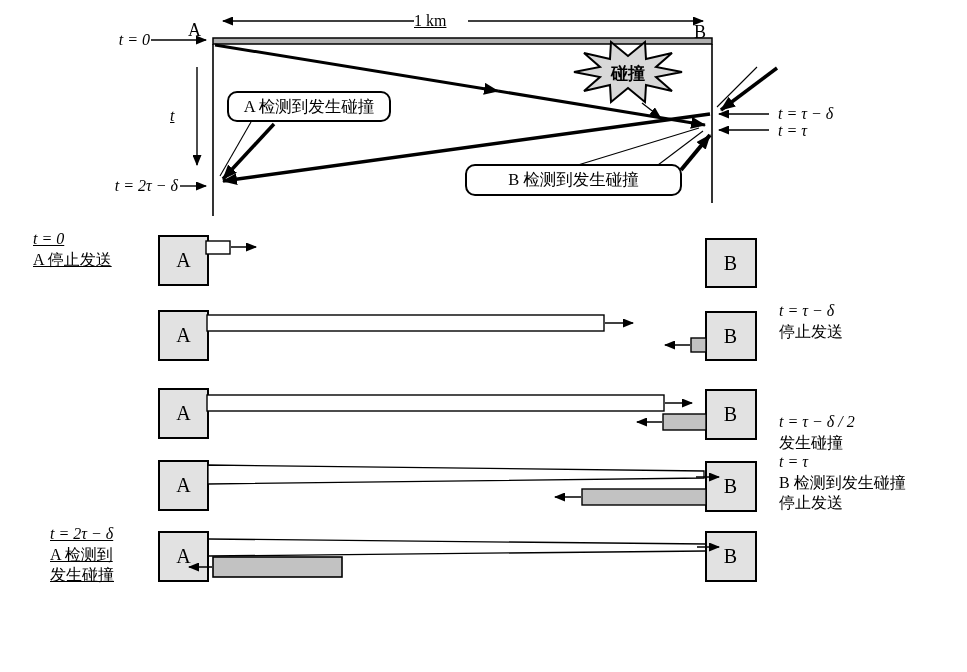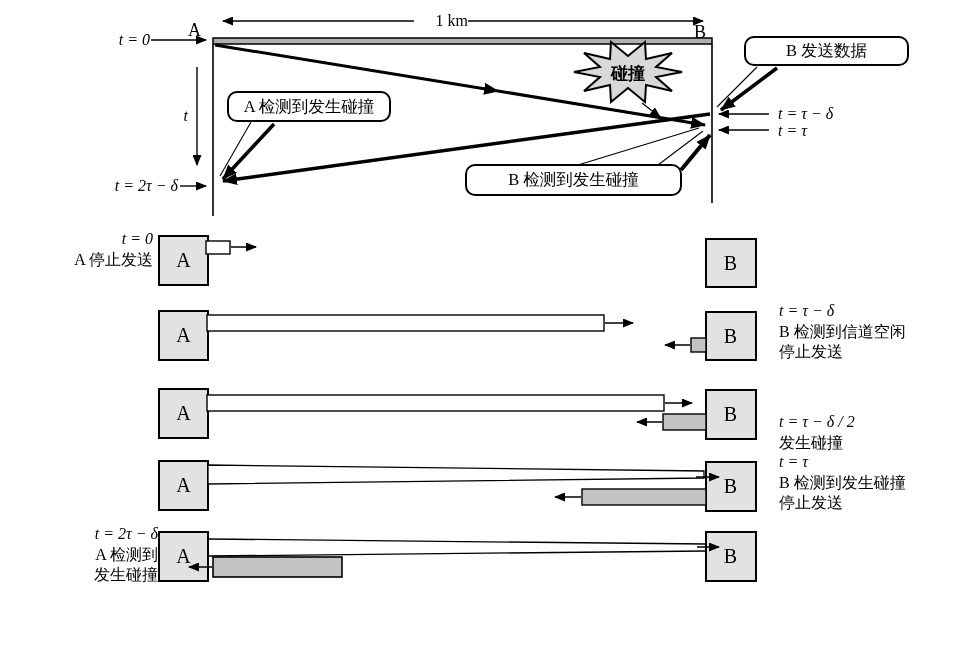--- a/index.html
+++ b/index.html
@@ -1,21 +1,21 @@
 <!DOCTYPE html>
 <html><head>
 <meta charset="utf-8">
 <style>
   html,body{margin:0;padding:0;background:#fff;}
   .page{position:relative;width:967px;height:672px;background:#ffffff;overflow:hidden;
         font-family:"Liberation Serif","DejaVu Serif",serif;color:#000;}
   svg{position:absolute;left:0;top:0;}
   .txt{position:absolute;font-size:16px;line-height:19px;white-space:nowrap;}
   .math{font-style:italic;}
-  .center{text-align:right;}
+  .center{text-align:left;text-decoration:underline;}
   .right{text-align:right;}
   .callout{position:absolute;background:#fff;border:2.2px solid #000;border-radius:10px;
            font-size:16.5px;display:flex;align-items:center;justify-content:center;
            white-space:nowrap;box-sizing:border-box;z-index:3;}
   .bletter{position:absolute;width:49px;height:48px;display:flex;align-items:center;
            justify-content:center;font-size:20px;z-index:2;}
   .rlabel{position:absolute;font-size:16px;line-height:20.5px;z-index:2;}
   .rlabel .l0{font-style:italic;}
   .caption{position:absolute;left:0;top:625px;width:967px;text-align:center;
            font-size:17.5px;z-index:2;}
@@ -114,41 +114,39 @@
   <div class="txt" style="left:694px;top:23px;width:20px;font-size:18px;">B</div>
   <div class="txt center" style="left:414px;top:11px;width:54px;background:#fff;">1 km</div>
   <div class="txt math right" style="left:96px;top:30px;width:54px;">t = 0</div>
   <div class="txt math center" style="left:170px;top:106px;width:18px;">t</div>
   <div class="txt math right" style="left:74px;top:176px;width:104px;">t = 2τ − δ</div>
   <div class="txt math" style="left:778px;top:104px;">t = τ − δ</div>
   <div class="txt math" style="left:778px;top:121px;">t = τ</div>
   <div class="collision-word">碰撞</div>
 
   <div class="callout" style="left:227px;top:91px;width:164px;height:31px;">A 检测到发生碰撞</div>
-  <div class="callout" style="left:744px;top:36px;width:165px;height:30px;">B 发送数据</div>
   <div class="callout" style="left:465px;top:164px;width:217px;height:32px;">B 检测到发生碰撞</div>
 
   <div class="bletter" style="left:159px;top:236px;">A</div>
   <div class="bletter" style="left:706px;top:239px;">B</div>
   <div class="bletter" style="left:159px;top:311px;">A</div>
   <div class="bletter" style="left:706px;top:312px;">B</div>
   <div class="bletter" style="left:159px;top:389px;">A</div>
   <div class="bletter" style="left:706px;top:390px;">B</div>
   <div class="bletter" style="left:159px;top:461px;">A</div>
   <div class="bletter" style="left:706px;top:462px;">B</div>
   <div class="bletter" style="left:159px;top:532px;">A</div>
   <div class="bletter" style="left:706px;top:532px;">B</div>
 
   <div class="rlabel center" style="left:33px;top:229px;width:120px;">
     <div class="l0">t = 0</div>
     <div>A 停止发送</div>
   </div>
   <div class="rlabel" style="left:779px;top:301px;width:185px;">
     <div class="l0">t = τ − δ</div>
-    <div>B 检测到信道空闲</div>
     <div>停止发送</div>
   </div>
   <div class="rlabel" style="left:779px;top:386px;width:185px;margin-top:26px;">
     <div class="l0">t = τ − δ / 2</div>
     <div>发生碰撞</div>
   </div>
   <div class="rlabel" style="left:779px;top:452px;width:185px;">
     <div class="l0">t = τ</div>
     <div>B 检测到发生碰撞</div>
     <div>停止发送</div>

